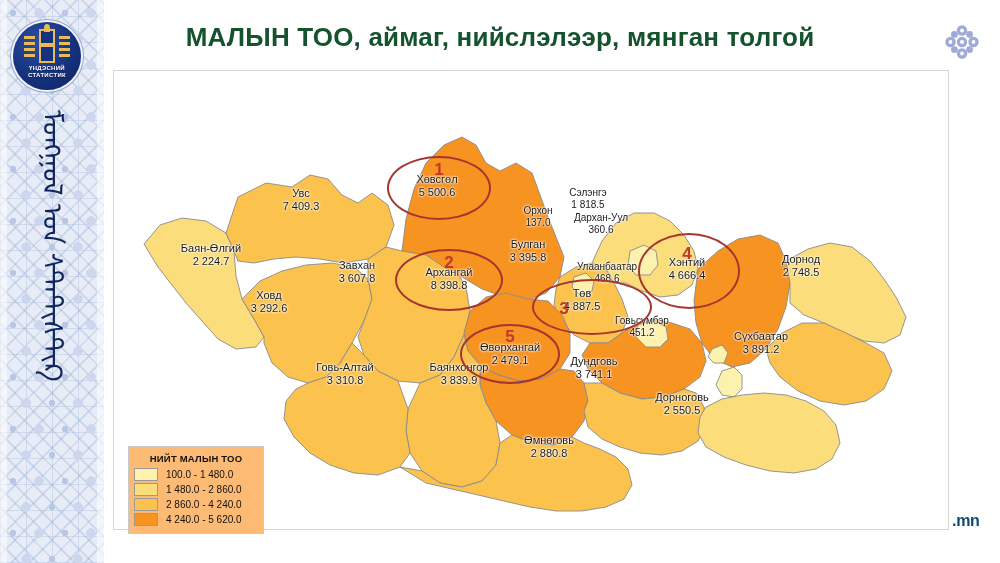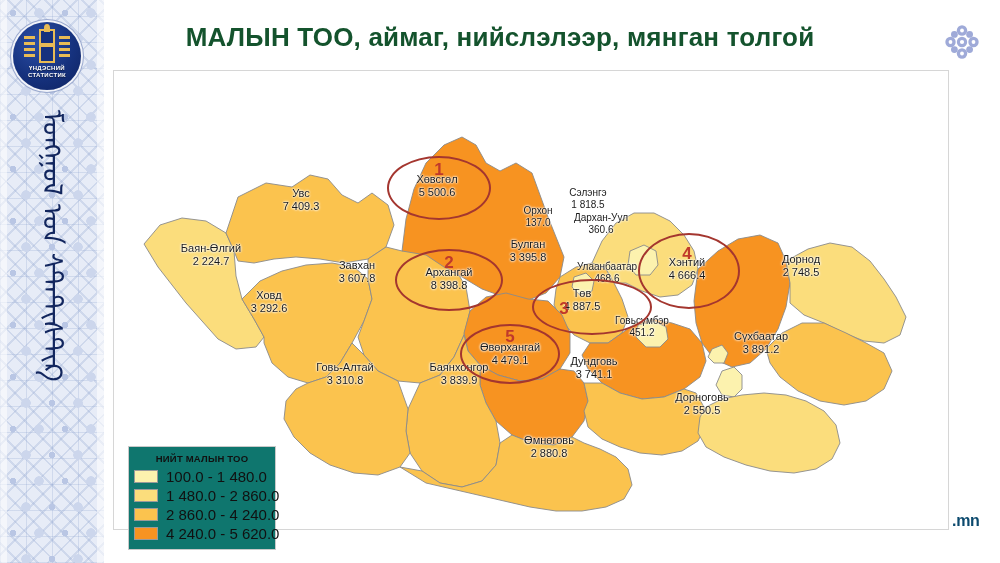--- a/index.html
+++ b/index.html
@@ -113,31 +113,31 @@
     transform:translate(-50%,-50%);font-family:"Liberation Sans",sans-serif;
   }
   .hl-ellipse{
     position:absolute;border:2.2px solid #a4362f;border-radius:50%;
     transform:translate(-50%,-50%);background:transparent;
     pointer-events:none;
   }
 
   
   #legend{
-    position:absolute;left:14px;top:375px;width:148px;
-    background:#0f766e;border:1px solid #c9c9c9;box-sizing:border-box;
+    position:absolute;left:14px;top:375px;width:136px;
+    background:#fdba74;border:1px solid #c9c9c9;box-sizing:border-box;
     padding:4px 5px 5px 5px;
   }
   #legend .lg-title{
     font-size:9.5px;font-weight:bold;color:#111;text-align:center;
     padding:2px 0 4px 0;letter-spacing:.2px;
   }
   #legend .lg-row{display:flex;align-items:center;margin-bottom:2px;}
   #legend .sw{width:22px;height:11px;border:1px solid #9a9a9a;flex:0 0 auto;}
-  #legend .rg{font-size:15px;color:#111;margin-left:8px;white-space:nowrap;}
+  #legend .rg{font-size:10px;color:#111;margin-left:8px;white-space:nowrap;}
 
   #mn-tag{
     position:absolute;left:952px;top:512px;
     color:#0c4a6e;font-size:16px;font-weight:bold;
     font-family:"Liberation Sans",sans-serif;letter-spacing:-.3px;
   }
 </style>
 </head>
 <body>
 
@@ -317,39 +317,39 @@
     <span class="vl">2 748.5</span>
   </div>
 
   <div class="reg-label" style="left:647px;top:259px;">
     <span class="nm">Сүхбаатар</span>
     <span class="vl">3 891.2</span>
   </div>
 
   <div class="reg-label" style="left:396px;top:270px;">
     <span class="nm">Өвөрхангай</span>
-    <span class="vl">4 479.1</span>
+    <span class="vl">2 479.1</span>
   </div>
 
   <div class="reg-label" style="left:345px;top:290px;">
     <span class="nm">Баянхонгор</span>
     <span class="vl">3 839.9</span>
   </div>
 
   <div class="reg-label" style="left:231px;top:290px;">
     <span class="nm">Говь-Алтай</span>
     <span class="vl">3 310.8</span>
   </div>
 
   <div class="reg-label" style="left:480px;top:284px;">
     <span class="nm">Дундговь</span>
     <span class="vl">3 741.1</span>
   </div>
 
-  <div class="reg-label" style="left:568px;top:320px;margin-left:20px;">
+  <div class="reg-label" style="left:568px;top:320px;">
     <span class="nm">Дорноговь</span>
     <span class="vl">2 550.5</span>
   </div>
 
   <div class="reg-label" style="left:435px;top:363px;">
     <span class="nm">Өмнөговь</span>
     <span class="vl">2 880.8</span>
   </div>
 
   <div class="hl-ellipse" style="left:325px;top:117px;width:100px;height:60px;"></div>

